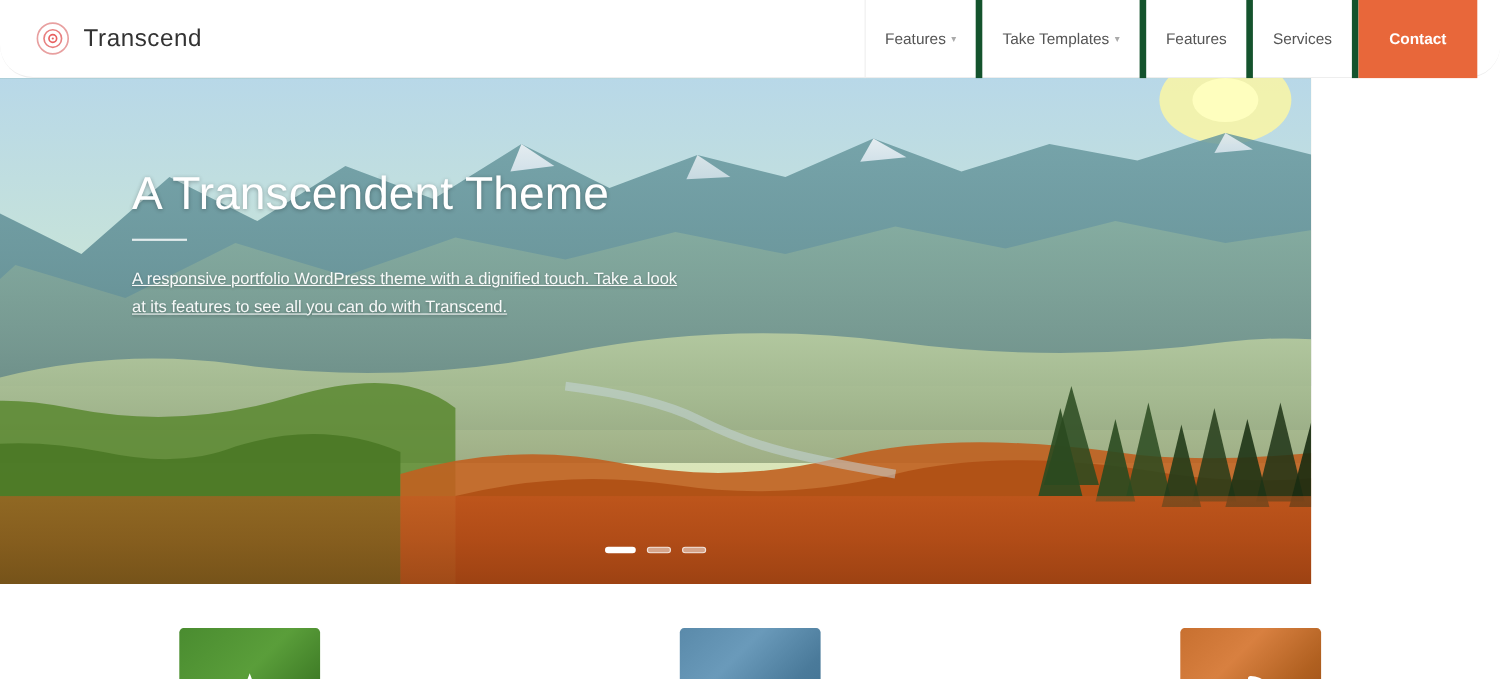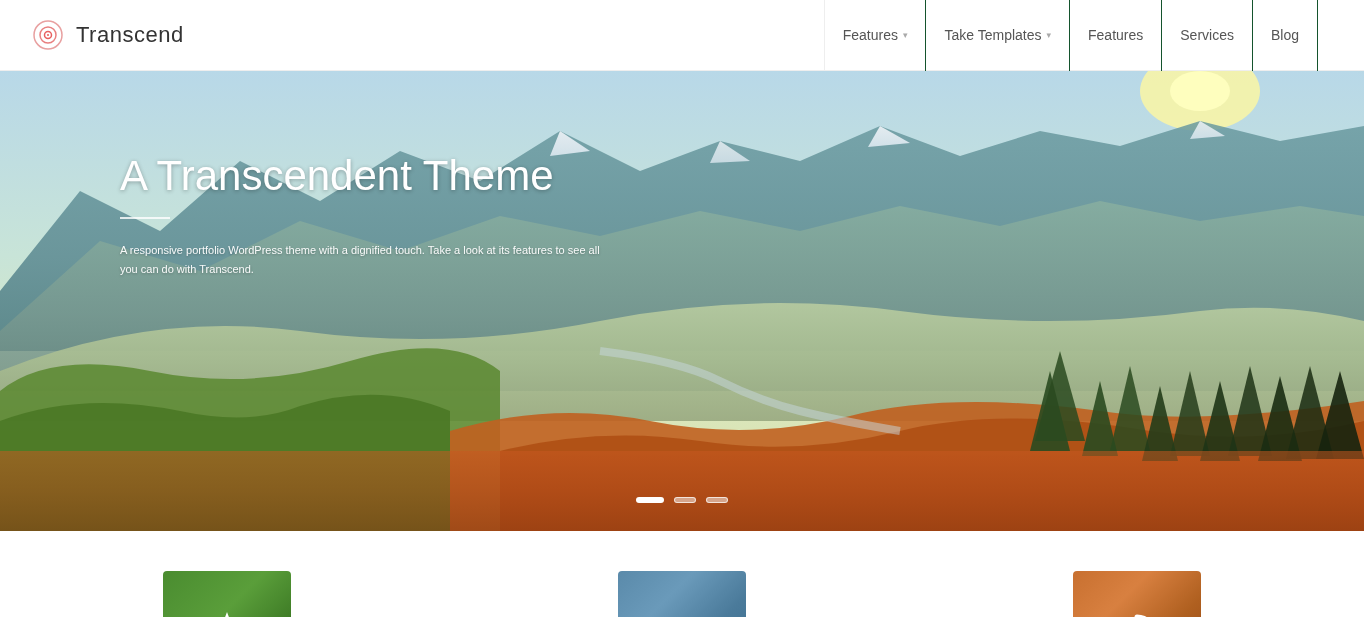--- a/index.html
+++ b/index.html
@@ -5,24 +5,25 @@
     * { margin: 0; padding: 0; box-sizing: border-box; }
     body { font-family: 'Segoe UI', Arial, sans-serif; width: 1364px; overflow-x: hidden; background: #fff; }
 
     
     .header {
       display: flex;
       align-items: center;
       justify-content: space-between;
       height: 71px;
       background: #fff;
-      padding: 0 46px 0 30px;
+      padding: 0 21px 0 30px;
       border-bottom: 1px solid #eee;
       position: relative;
       z-index: 10;
+      border-radius: 30px;
     }
     .logo-area {
       display: flex;
       align-items: center;
       gap: 10px;
     }
     .logo-icon {
       width: 36px;
       height: 36px;
     }
@@ -38,21 +39,21 @@
       height: 71px;
     }
     .nav-item {
       display: flex;
       align-items: center;
       padding: 0 18px;
       font-size: 14px;
       color: #555;
       cursor: pointer;
       white-space: nowrap;
-      border-right: 1px solid #14532d;
+      border-right: 6px solid #14532d;
       position: relative;
       user-select: none;
       transition: color 0.2s;
     }
     .nav-item:first-child {
       border-left: 1px solid #eee;
     }
     .nav-item .chevron {
       font-size: 9px;
       margin-left: 5px;
@@ -62,21 +63,21 @@
       background: #e8673a;
       color: #fff;
       font-weight: 600;
       border: none;
       padding: 0 28px;
     }
 
     
     .hero {
       position: relative;
-      width: 1364px;
+      width: 1192px;
       height: 460px;
       overflow: hidden;
     }
     .hero-bg {
       width: 100%;
       height: 100%;
       background: linear-gradient(
         135deg,
         #2c6b3a 0%,
         #4a8c3f 10%,
@@ -125,26 +126,27 @@
       text-shadow: 0 1px 4px rgba(0,0,0,0.3);
     }
     .hero-divider {
       width: 50px;
       height: 2px;
       background: #fff;
       margin-bottom: 22px;
       opacity: 0.8;
     }
     .hero-subtitle {
-      font-size: 11px;
+      font-size: 15px;
       line-height: 1.7;
       font-weight: 300;
       opacity: 0.95;
       text-shadow: 0 1px 3px rgba(0,0,0,0.3);
       max-width: 500px;
+      text-decoration: underline;
     }
     
     .slider-dots {
       position: absolute;
       bottom: 28px;
       left: 50%;
       transform: translateX(-50%);
       display: flex;
       gap: 10px;
       align-items: center;
@@ -229,22 +231,22 @@
     <div class="nav-item">
       <span>Take Templates</span>
       <span class="chevron">▾</span>
     </div>
     <div class="nav-item">
       <span>Features</span>
     </div>
     <div class="nav-item">
       <span>Services</span>
     </div>
-    <div class="nav-item">
-      <span>Blog</span>
+    <div class="nav-item contact-btn">
+      <span>Contact</span>
     </div>
   </nav>
 </header>
 
 <section class="hero">
 
   <div class="hero-bg">
     <svg class="hero-mountains" viewBox="0 0 1364 460" xmlns="http://www.w3.org/2000/svg" preserveAspectRatio="xMidYMid slice">
 
       <defs>

